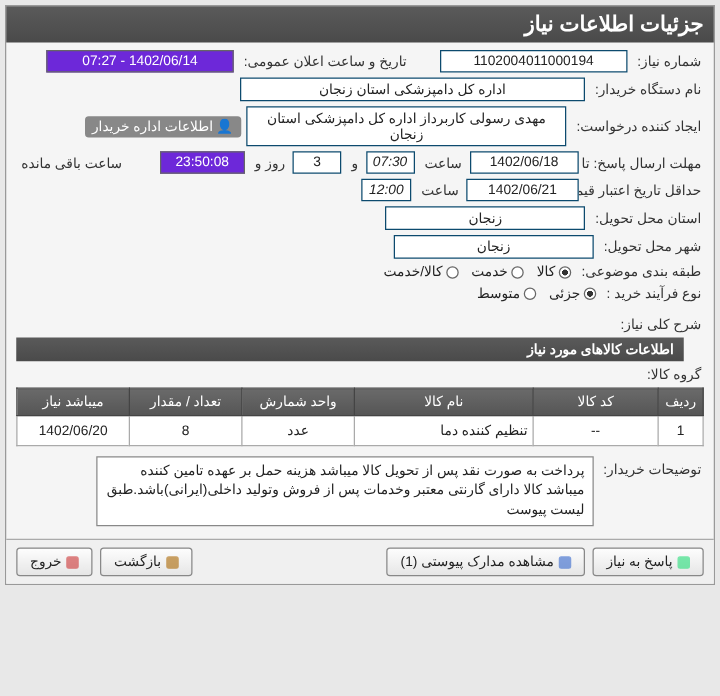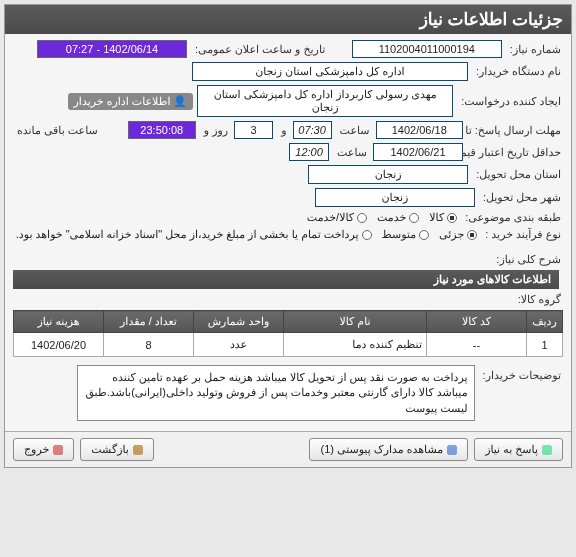--- a/index.html
+++ b/index.html
@@ -88,21 +88,21 @@
   .radio-dot.sel {
     background: radial-gradient(circle, #333 0 40%, #fff 45% 100%);
   }
 
   .section-head {
     background: linear-gradient(to bottom, #5a5a5a, #4a4a4a);
     color: #fff;
     padding: 3px 8px;
     font-size: 11px;
     font-weight: bold;
-    margin: 4px 4px 4px 0;
+    margin: 4px 16px 4px 0;
   }
 
   .desc-box {
     border: 1px solid #888;
     background: #fff;
     padding: 4px 6px;
     min-height: 36px;
     width: 480px;
     font-size: 11px;
     line-height: 1.4;
@@ -252,24 +252,20 @@
     <div class="row">
       <span class="lbl">نوع فرآیند خرید :</span>
       <div class="radio-group">
         <span class="radio-item">
             <span class="radio-dot sel"></span>
             <span>جزئی</span>
           </span>
         <span class="radio-item">
             <span class="radio-dot"></span>
             <span>متوسط</span>
-          </span>
-        <span class="radio-item">
-            <span class="radio-dot"></span>
-            <span>پرداخت تمام یا بخشی از مبلغ خرید،از محل "اسناد خزانه اسلامی" خواهد بود.</span>
           </span>
       </div>
     </div>
 
     <div class="row" style="align-items:flex-start; margin-top:8px;">
       <span class="lbl" style="padding-top:4px">شرح کلی نیاز:</span>
     </div>
 
     <div class="section-head">اطلاعات کالاهای مورد نیاز</div>
 
@@ -286,21 +282,21 @@
           <col class="col-qty">
           <col class="col-date">
       </colgroup>
       <thead>
         <tr>
           <th>ردیف</th>
           <th>کد کالا</th>
           <th>نام کالا</th>
           <th>واحد شمارش</th>
           <th>تعداد / مقدار</th>
-          <th>هزینه نیاز</th>
+          <th>میباشد نیاز</th>
         </tr>
       </thead>
       <tbody>
         <tr>
           <td>1</td>
           <td>--</td>
           <td style="text-align:right">تنظیم کننده دما</td>
           <td>عدد</td>
           <td>8</td>
           <td>1402/06/20</td>

